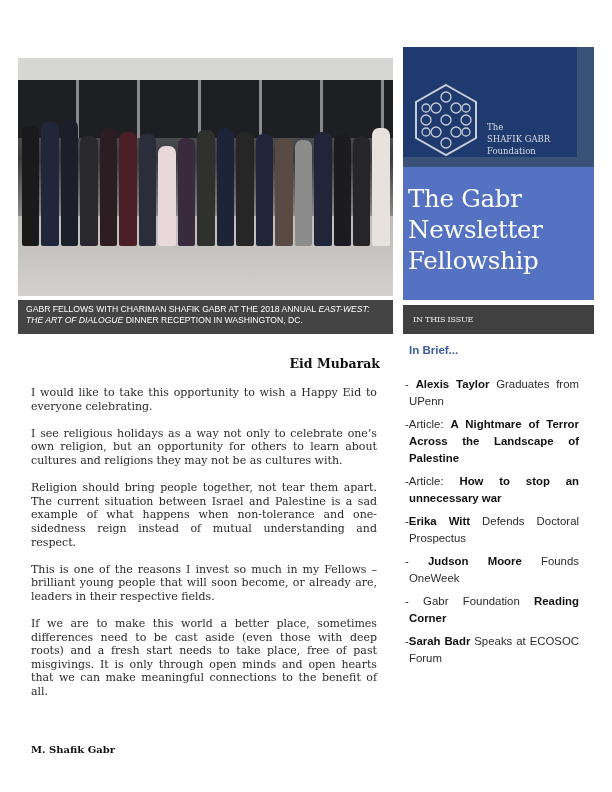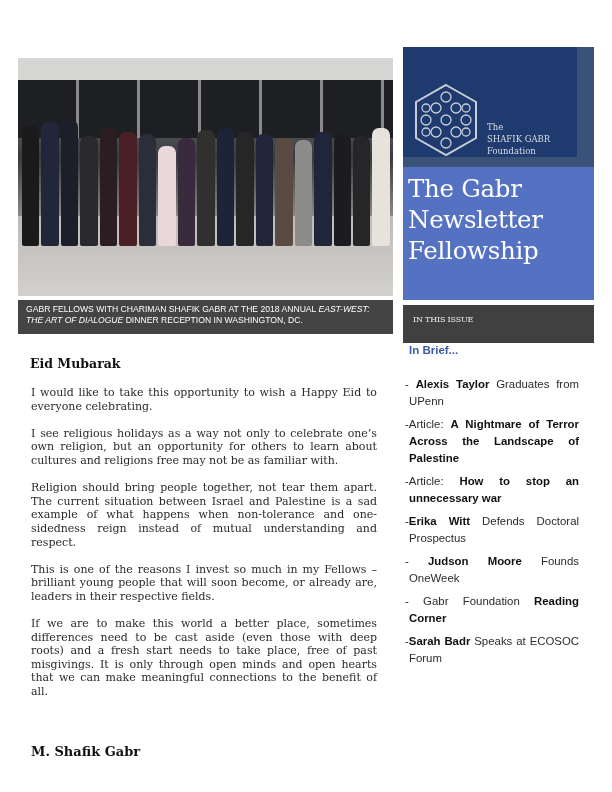--- a/index.html
+++ b/index.html
@@ -34,55 +34,55 @@
   }
   .logo-inner {
     position: absolute; left: 0; top: 0; width: 174px; height: 110px; background: #1f3a6e;
     display: flex; align-items: flex-end; padding-left: 10px;
   }
   .logo-text { color: #d8dbe4; font-family: "DejaVu Serif", serif; font-size: 8.5px; line-height: 12px; margin-left: 8px; }
   .title-box {
     position: absolute; left: 403px; top: 167px; width: 191px; height: 133px;
     background: #5471c2; color: #ffffff; padding: 6px 0 0 5px;
   }
-  .title-box .title { font-family: "DejaVu Serif", serif; font-size: 24.5px; line-height: 31px; font-weight: normal; letter-spacing: -0.3px; }
+  .title-box .title { font-family: "DejaVu Serif", serif; font-size: 24.5px; line-height: 31px; font-weight: normal; letter-spacing: -0.3px; margin-top: 10px; }
   .title-box .issue { font-family: "DejaVu Serif", serif; font-size: 14px; font-weight: bold; margin-top: 8px; letter-spacing: -0.2px; }
   .in-this-issue {
-    position: absolute; left: 403px; top: 305px; width: 191px; height: 38px;
+    position: absolute; left: 403px; top: 305px; width: 191px; height: 29px;
     background: #404040; color: #eeeeee;
     font-family: "DejaVu Serif", serif; font-size: 8px; padding: 10px 0 0 10px; letter-spacing: -0.2px;
   }
 
   
   .brief-heading {
     position: absolute; left: 409px; top: 344px;
     color: #3b5aa3; font-family: "Liberation Sans", sans-serif; font-weight: bold; font-size: 11.5px;
   }
   .brief-list {
     position: absolute; left: 405px; top: 376px; width: 174px;
     font-family: "Liberation Sans", sans-serif; font-size: 11.4px; line-height: 17px; color: #2b2b2b;
     list-style: none;
   }
   .brief-list li { text-align: justify; margin-bottom: 6px; padding-left: 4px; text-indent: -4px; }
   .brief-list b { color: #111; }
 
   
   .article-title {
-    position: absolute; left: 30px; top: 356px; width: 350px; text-align: left;
+    position: absolute; left: 30px; top: 356px; width: 350px; text-align: right;
     font-family: "DejaVu Serif", serif; font-weight: bold; font-size: 12.5px; color: #111;
   }
   .article {
     position: absolute; left: 31px; top: 386px; width: 346px;
     font-family: "DejaVu Serif", serif; font-size: 11px; line-height: 13.6px; color: #2a2a2a;
     text-align: justify;
   }
   .article p { margin-bottom: 13.6px; }
   .signature {
     position: absolute; left: 31px; top: 744px;
-    font-family: "DejaVu Serif", serif; font-weight: bold; font-size: 13px; color: #111;
+    font-family: "DejaVu Serif", serif; font-weight: bold; font-size: 10px; color: #111;
   }
 </style>
 </head>
 <body>
 
 <div class="photo">
   <div class="ceiling"></div>
   <div class="windows"></div>
   <div class="floor"></div>
   <div class="people" id="people">
@@ -156,18 +156,18 @@
     <li><span>-Article: </span><b>How to stop an unnecessary war</b><span></span></li>
     <li><span>-</span><b>Erika Witt</b><span> Defends Doctoral Prospectus</span></li>
     <li><span>- </span><b>Judson Moore</b><span> Founds OneWeek</span></li>
     <li><span>- Gabr Foundation </span><b>Reading Corner</b><span></span></li>
     <li><span>-</span><b>Sarah Badr</b><span> Speaks at ECOSOC Forum</span></li>
   </ul>
 
 <div class="article-title">Eid Mubarak</div>
 <div class="article">
   <p>I would like to take this opportunity to wish a Happy Eid to everyone celebrating.</p>
-  <p>I see religious holidays as a way not only to celebrate one’s own religion, but an opportunity for others to learn about cultures and religions free may not be as familiar with.</p>
+  <p>I see religious holidays as a way not only to celebrate one’s own religion, but an opportunity for others to learn about cultures and religions they may not be as cultures with.</p>
   <p>Religion should bring people together, not tear them apart. The current situation between Israel and Palestine is a sad example of what happens when non-tolerance and one-sidedness reign instead of mutual understanding and respect.</p>
   <p>This is one of the reasons I invest so much in my Fellows – brilliant young people that will soon become, or already are, leaders in their respective fields.</p>
   <p>If we are to make this world a better place, sometimes differences need to be cast aside (even those with deep roots) and a fresh start needs to take place, free of past misgivings. It is only through open minds and open hearts that we can make meaningful connections to the benefit of all.</p>
 </div>
 <div class="signature">M. Shafik Gabr</div>
 
 </body></html>

